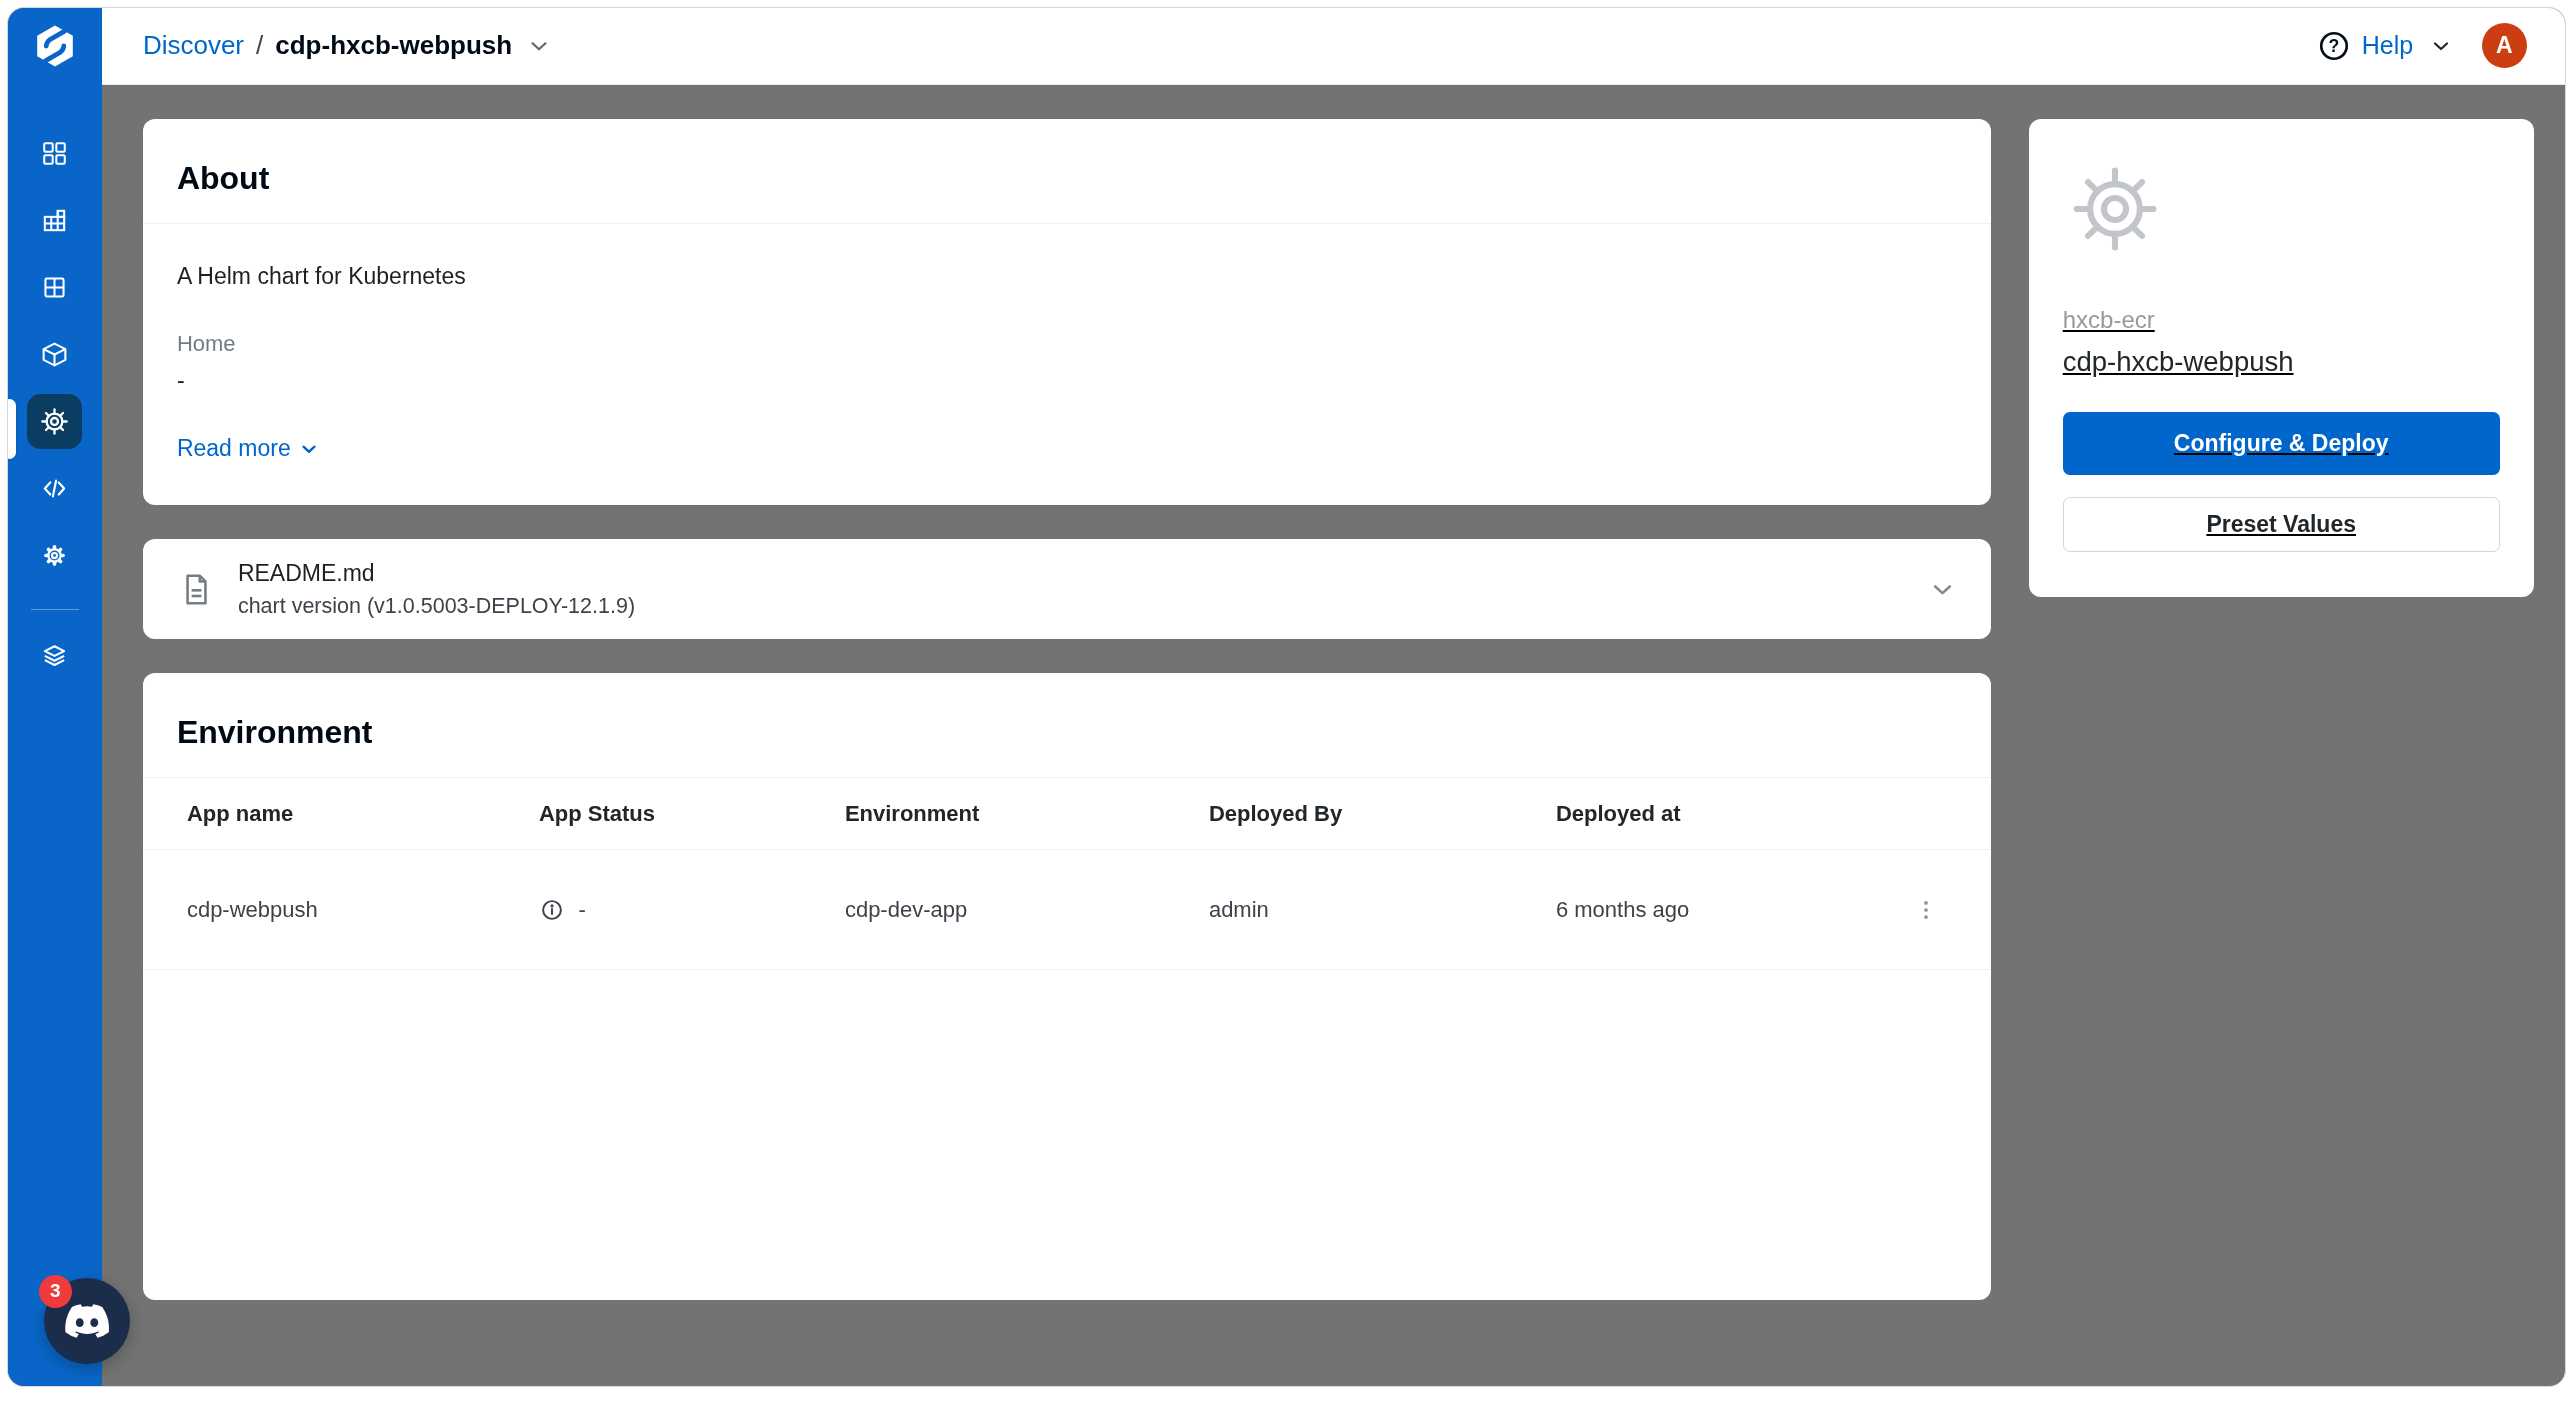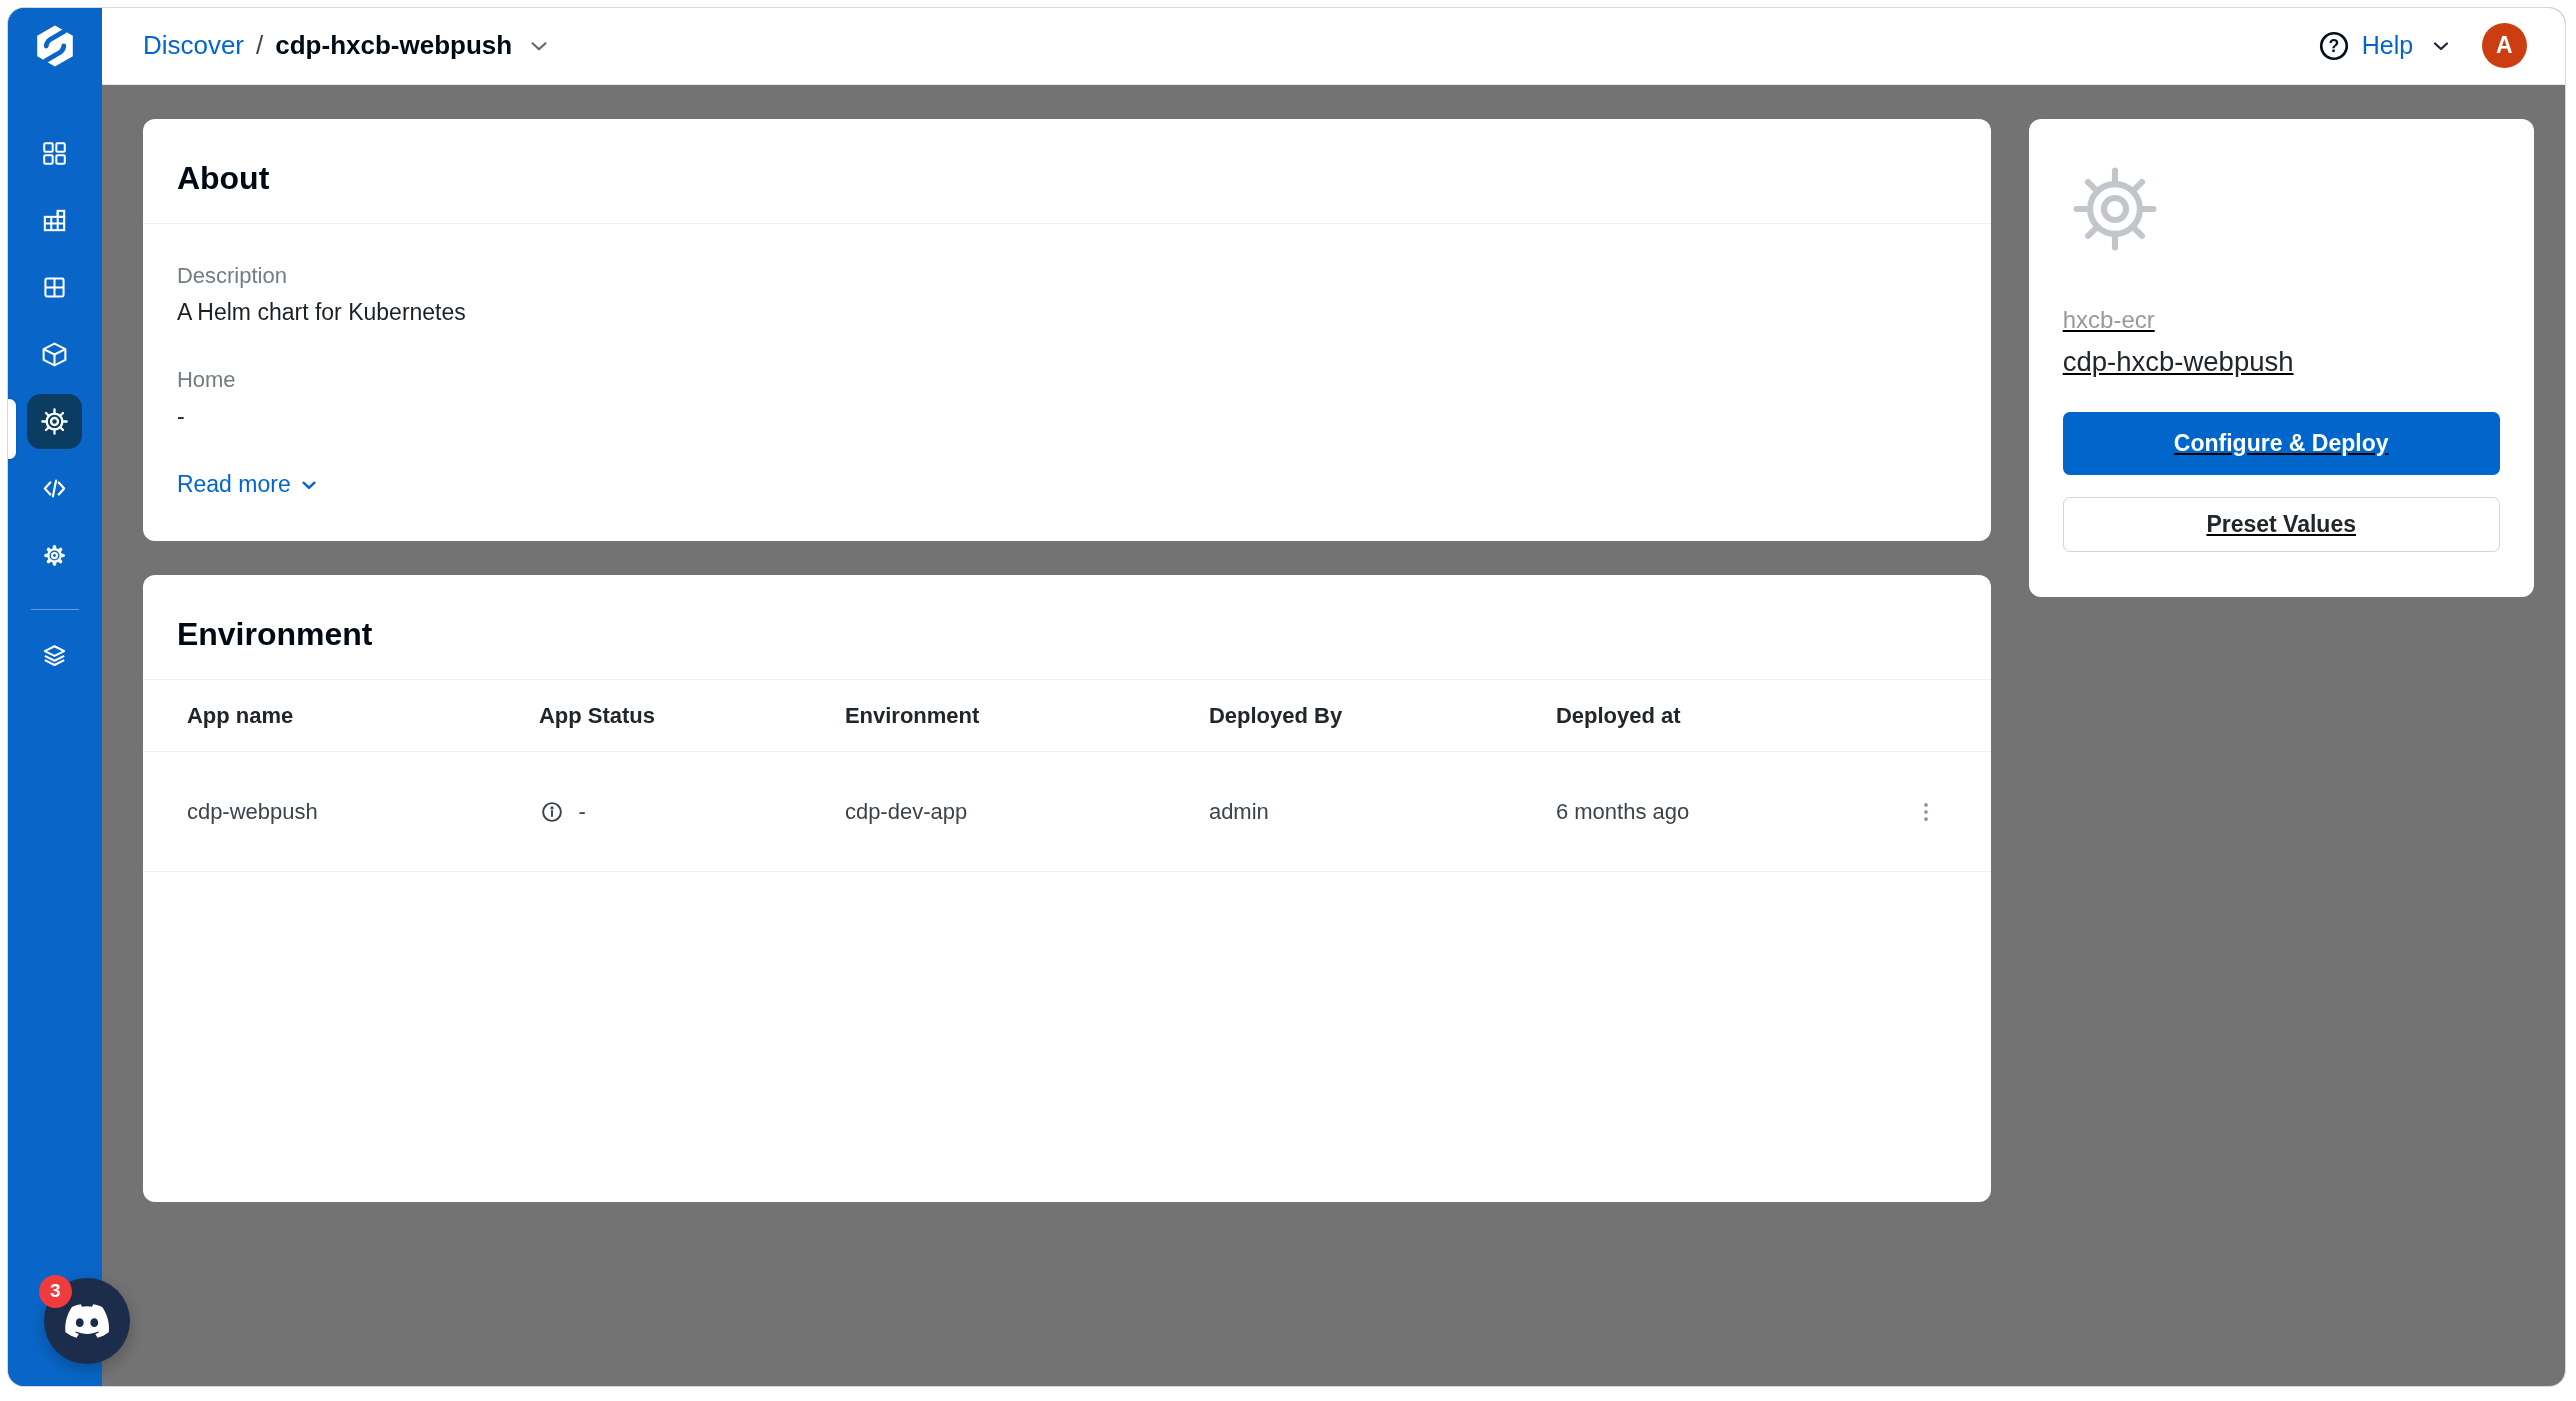--- a/index.html
+++ b/index.html
@@ -192,33 +192,49 @@
       </div>
     </header>
 
     <main class="content">
 
       <div class="left-col">
 
         <section class="card">
           <div class="card-head">About</div>
           <div class="about-body">
-            <div class="field-label">Description</div>
             <div class="field-value">A Helm chart for Kubernetes</div>
             <div class="field-label">Home</div>
             <div class="field-value">-</div>
             <div class="read-more">
               <span>Read more</span>
               <svg width="22" height="22" viewBox="0 0 24 24" fill="none" stroke="#0066cc" stroke-width="2.6" stroke-linecap="round" stroke-linejoin="round">
                   <polyline points="6,9.5 12,15 18,9.5"></polyline>
                 </svg>
             </div>
           </div>
         </section>
 
+        <section class="card readme">
+          <svg width="39" height="39" viewBox="0 0 24 24" fill="none" stroke="#767d84" stroke-width="1.6" stroke-linejoin="round">
+            <path d="M6.5 3.5 H14 L17.5 7 V20.5 H6.5 Z"></path>
+            <path d="M14 3.5 V7 H17.5"></path>
+            <line x1="9" y1="12.5" x2="15" y2="12.5"></line>
+              <line x1="9" y1="16" x2="15" y2="16"></line>
+          </svg>
+          <div class="readme-text">
+            <span class="readme-title">README.md</span>
+            <span class="readme-sub">chart version (v1.0.5003-DEPLOY-12.1.9)</span>
+          </div>
+          <span class="readme-chev">
+            <svg width="29" height="29" viewBox="0 0 24 24" fill="none" stroke="#85898e" stroke-width="2.2" stroke-linecap="round" stroke-linejoin="round">
+                <polyline points="6,9.5 12,15 18,9.5"></polyline>
+              </svg>
+          </span>
+        </section>
 
         <section class="card deployments">
           <div class="card-head">Environment</div>
           <div class="t-grid t-head">
             <span>App name</span>
             <span>App Status</span>
             <span>Environment</span>
             <span>Deployed By</span>
             <span>Deployed at</span>
             <span></span>

